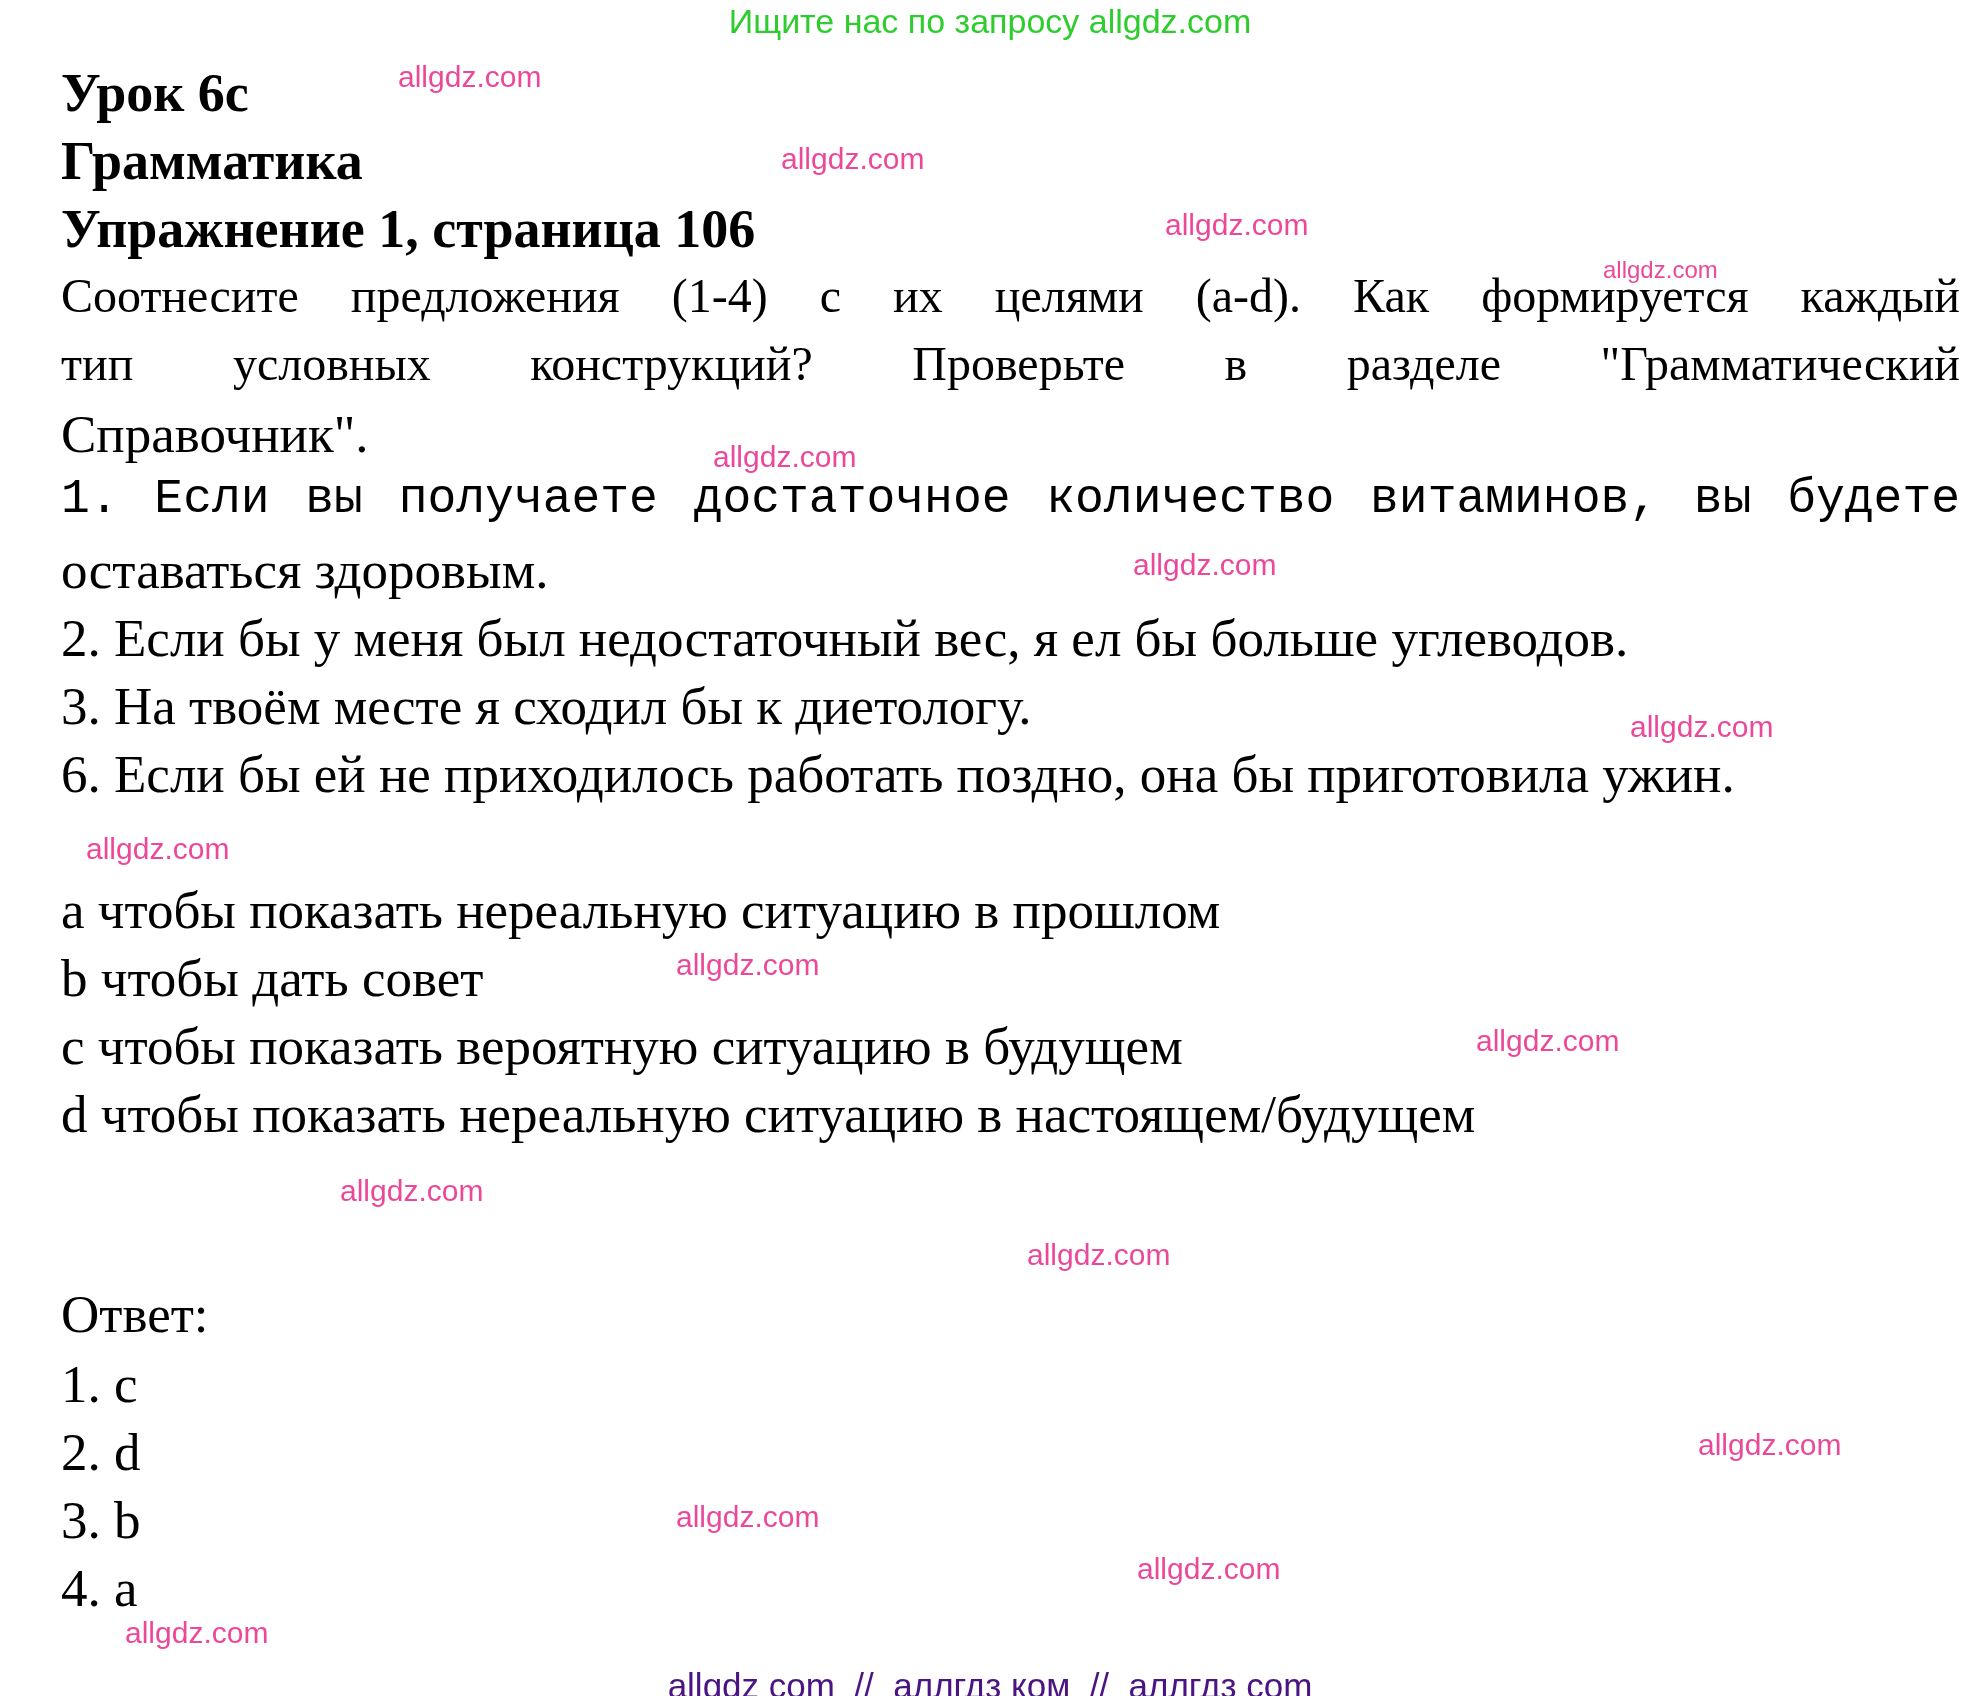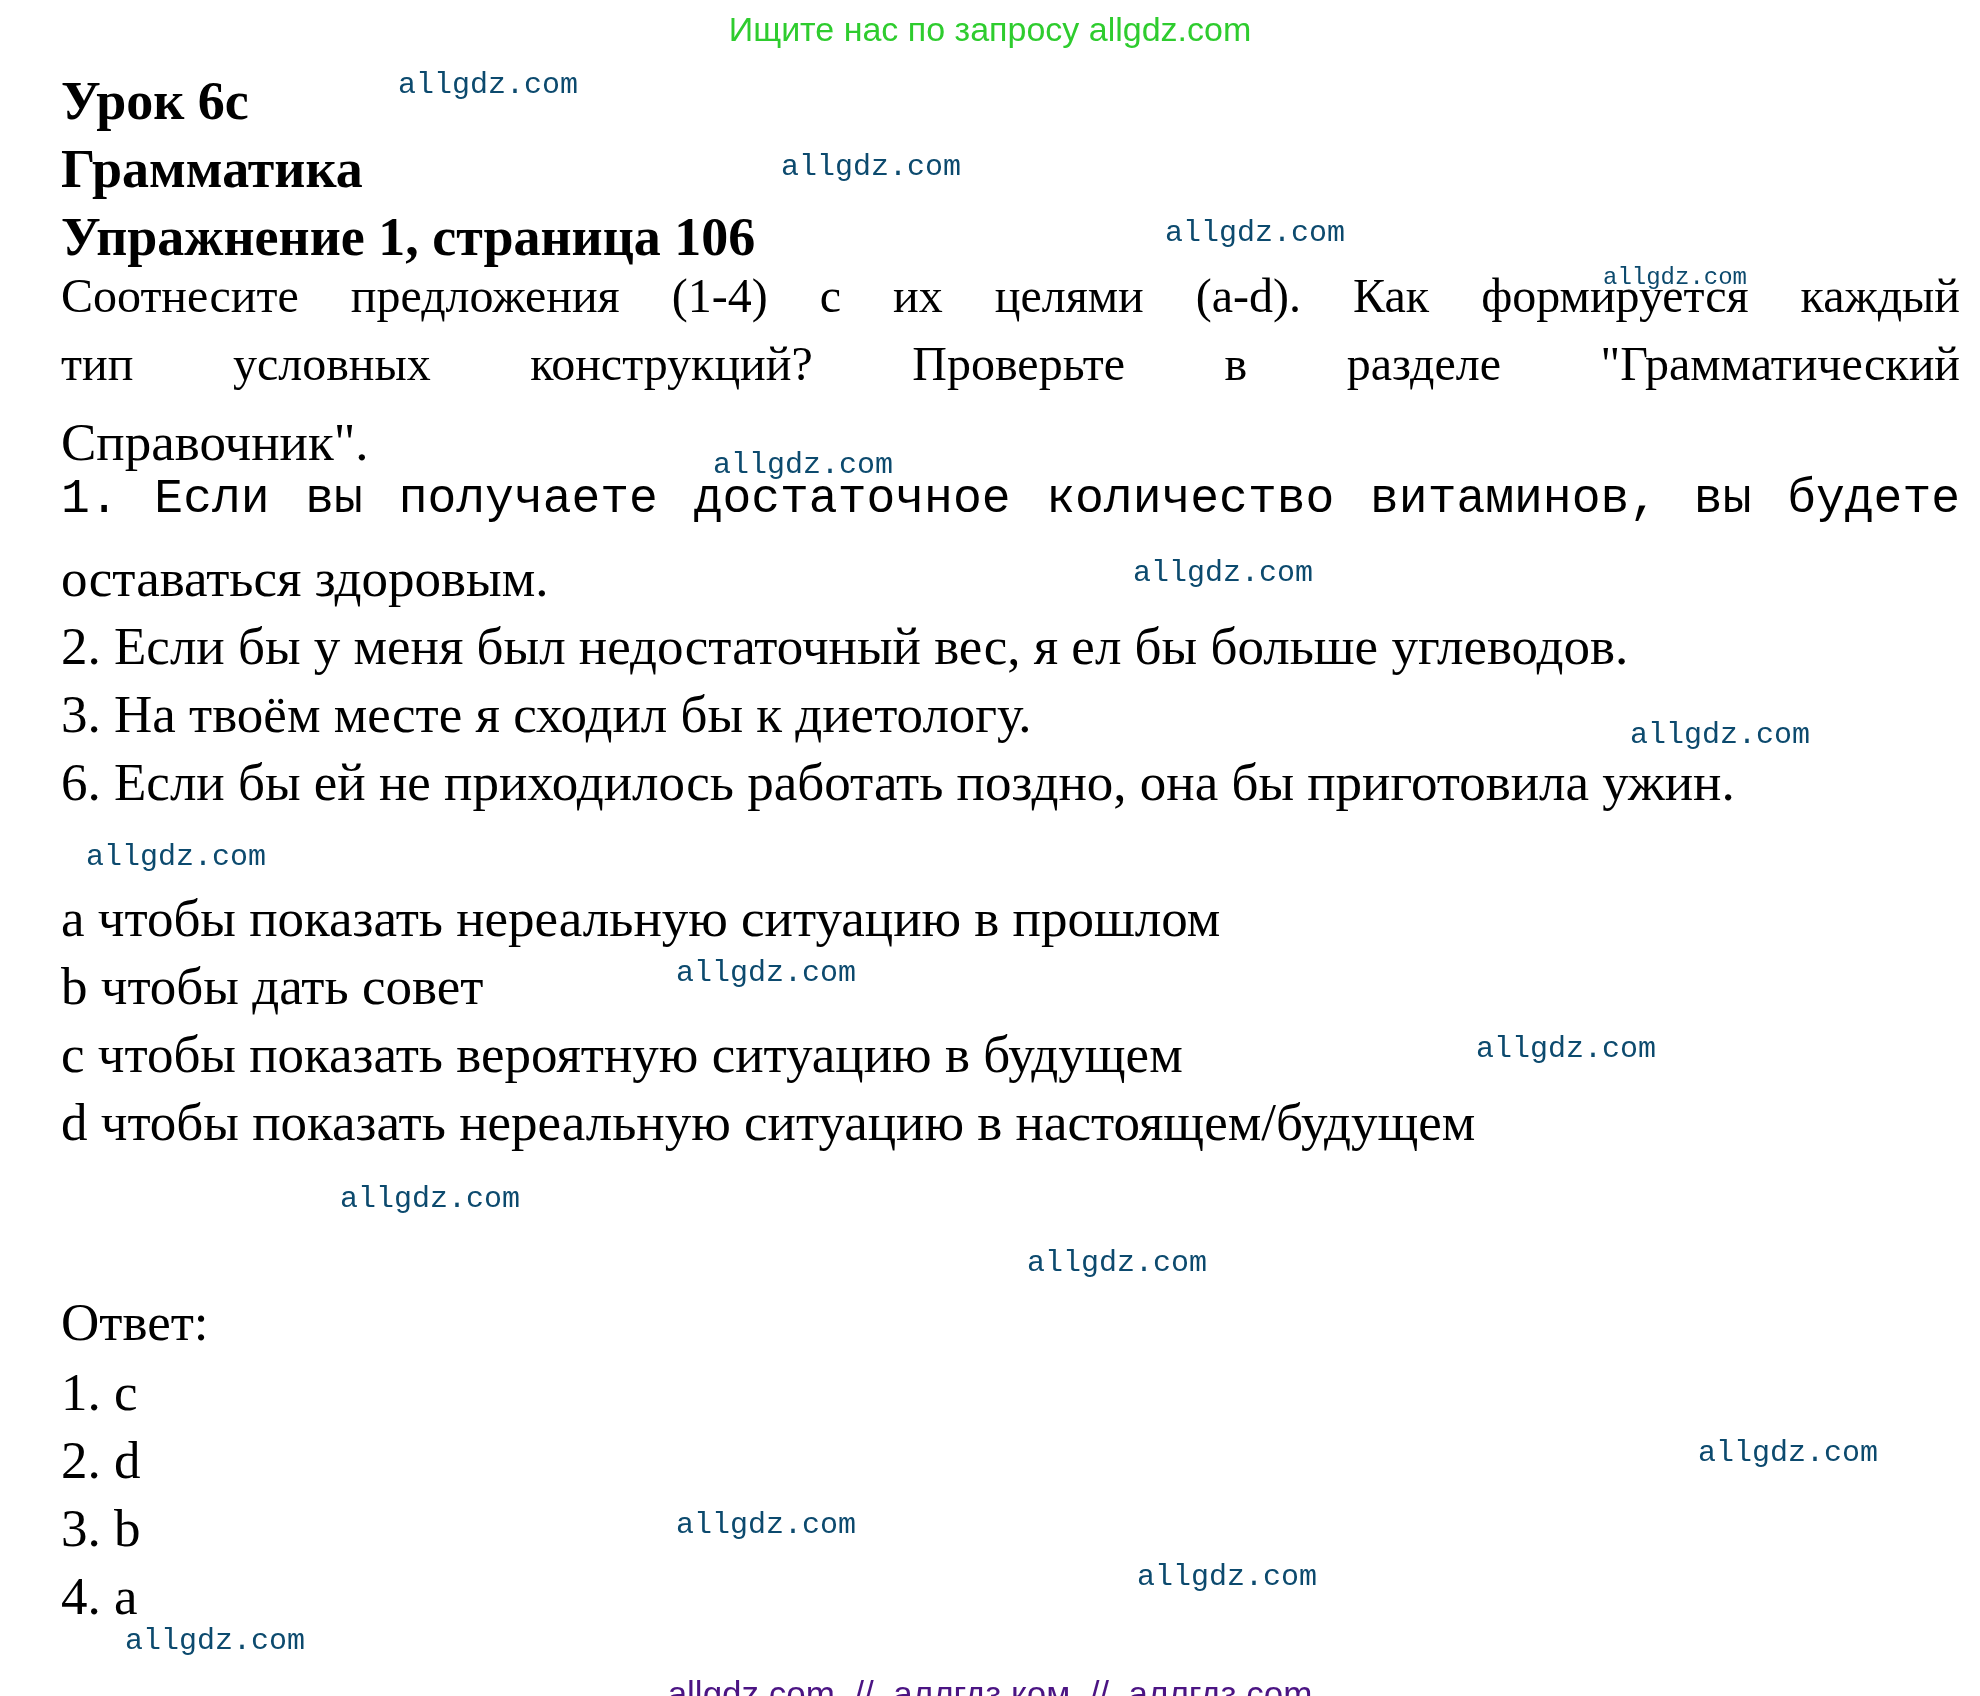--- a/index.html
+++ b/index.html
@@ -1,24 +1,24 @@
 <!DOCTYPE html>
 <html><head>
 <meta charset="utf-8">
 <style>
   html, body { margin:0; padding:0; background:#ffffff; }
   body { width:1980px; height:1696px; position:relative; overflow:hidden; }
   .serif { font-family: "Liberation Serif", "DejaVu Serif", serif; color:#000; }
   .sans { font-family: "Liberation Sans", "DejaVu Sans", sans-serif; }
-  .abs { position:absolute; white-space:nowrap;margin-top:8px; }
+  .abs { position:absolute; white-space:nowrap; }
   .top-banner { left:0; width:1980px; top:2px; text-align:center; font-size:34px; color:#2ecc2e; }
   .h { font-weight:bold; font-size:54px; left:61px; }
   .p { font-size:53px; left:61px; }
   .just { position:absolute; left:61px; width:1899px; font-size:48px; text-align:justify; text-align-last:justify; white-space:nowrap; }
-  .wm { font-size:30px; color:#0c4a6e;font-family:Liberation Mono, monospace; }
+  .wm { font-size:30px; color:#ec4899; }
   .footer { left:0; width:1980px; text-align:center; top:1666px; font-size:35px; color:#4b1483; }
 </style>
 </head>
 <body>
 
 <div class="abs sans top-banner">Ищите нас по запросу allgdz.com</div>
 
 <div class="abs serif h" style="top:62px;">Урок 6c</div>
 <div class="abs serif h" style="top:130px;">Грамматика</div>
 <div class="abs serif h" style="top:198px;">Упражнение 1, страница 106</div>

